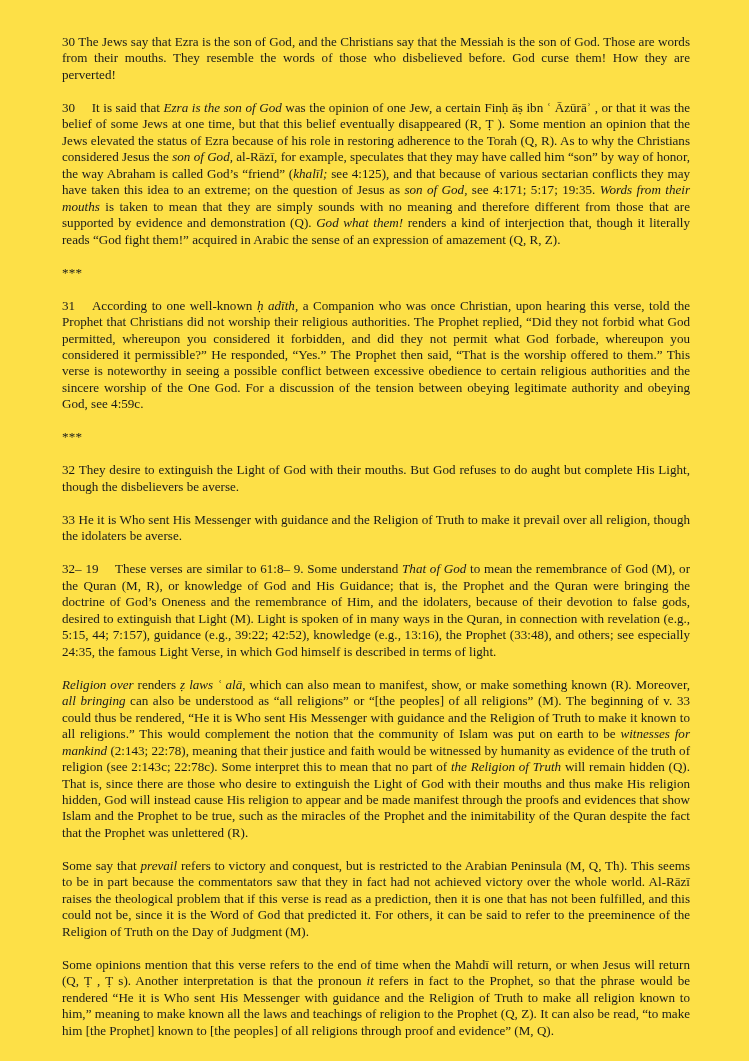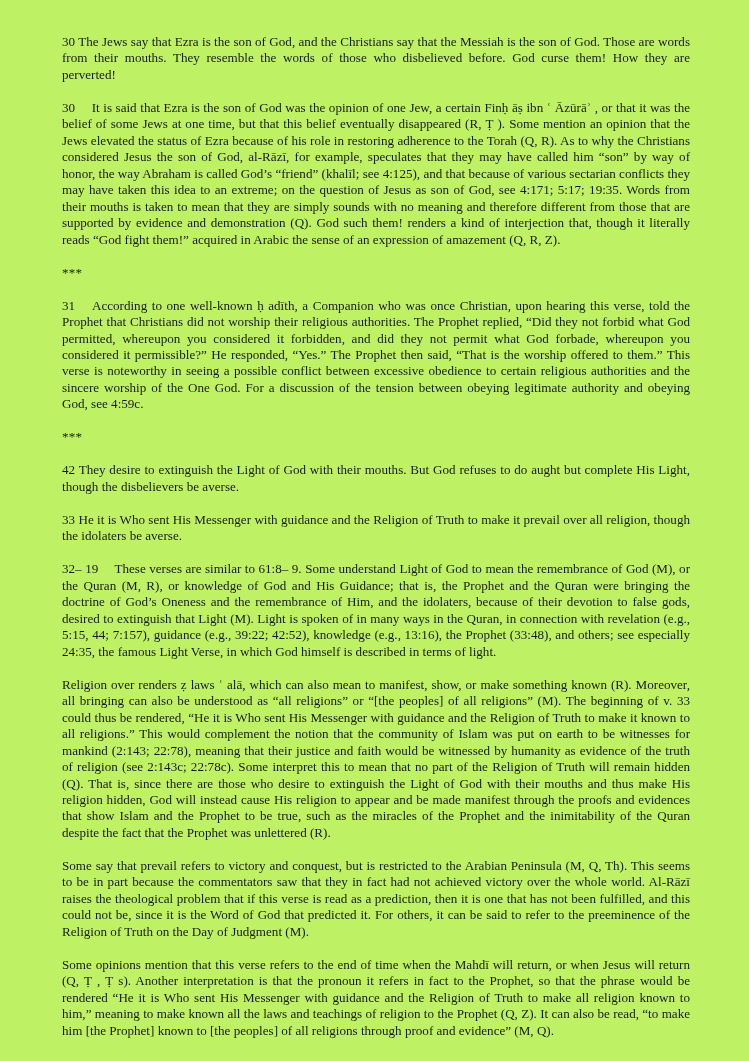--- a/index.html
+++ b/index.html
@@ -11,21 +11,21 @@
     width: 749px;
     height: 1061px;
     font-family: "Liberation Serif", "DejaVu Serif", serif;
     color: #000000;
     overflow: hidden;
   }
   #page {
     position: relative;
     width: 749px;
     height: 1061px;
-    background: #bef264;
+    background: #fde047;
   }
   #content {
     position: absolute;
     left: 62px;
     top: 34px;
     width: 628px;
   }
   .para {
     margin: 0 0 0 0;
     font-size: 13.1px;
@@ -44,20 +44,21 @@
   .commentary {
     margin-bottom: 16.6px;
   }
   .commentary .vnum {
     margin-right: 13px;
   }
   .vnum {
     font-style: normal;
   }
   .it {
+    font-style: italic;
   }
   .sep {
     font-size: 13.1px;
     line-height: 16.45px;
     letter-spacing: 0.2px;
     margin: 0 0 16.6px 0;
     color: #1a1a1a;
   }
   .blk-gap {
     margin-bottom: 16.6px;
@@ -82,21 +83,21 @@
       was the opinion of one Jew, a certain Finḥ āṣ ibn ʿ Āzūrāʾ , or that it was the belief of some Jews at one
       time, but that this belief eventually disappeared (R, Ṭ ). Some mention an opinion that the Jews elevated the
       status of Ezra because of his role in restoring adherence to the Torah (Q, R). As to why the Christians
       considered Jesus the <span class="it">son of God,</span>
       al-Rāzī, for example, speculates that they may have called him “son” by way of honor, the way
       Abraham is called God’s “friend” (<span class="it">khalīl;</span>
       see 4:125), and that because of various sectarian conflicts they may have taken this idea to an extreme;
       on the question of Jesus as <span class="it">son of God,</span>
       see 4:171; 5:17; 19:35. <span class="it">Words from their mouths</span>
       is taken to mean that they are simply sounds with no meaning and therefore different from those that are
-      supported by evidence and demonstration (Q). <span class="it">God such them!</span>
+      supported by evidence and demonstration (Q). <span class="it">God what them!</span>
       renders a kind of interjection that, though it literally reads “God fight them!” acquired in
       Arabic the sense of an expression of amazement (Q, R, Z).
     </p>
 
     <p class="sep">***</p>
 
 
     <p class="para commentary">
       <span class="vnum">31</span>
       According to one well-known <span class="it">ḥ adīth,</span>
@@ -105,35 +106,35 @@
       whereupon you considered it forbidden, and did they not permit what God forbade, whereupon you considered
       it permissible?” He responded, “Yes.” The Prophet then said, “That is the worship
       offered to them.” This verse is noteworthy in seeing a possible conflict between excessive obedience
       to certain religious authorities and the sincere worship of the One God. For a discussion of the tension
       between obeying legitimate authority and obeying God, see 4:59c.
     </p>
 
     <p class="sep">***</p>
 
     <p class="para verse">
-      <span>42</span>
+      <span>32</span>
       They desire to extinguish the Light of God with their mouths. But God refuses to do aught but complete His
       Light, though the disbelievers be averse.
     </p>
 
     <p class="para verse">
       <span>33</span>
       He it is Who sent His Messenger with guidance and the Religion of Truth to make it prevail over all
       religion, though the idolaters be averse.
     </p>
 
     <p class="para commentary">
       <span class="vnum">32– 19</span>
       These verses are similar to 61:8– 9. Some understand
-      <span class="it">Light of God</span>
+      <span class="it">That of God</span>
       to mean the remembrance of God (M), or the Quran (M, R), or knowledge of God and His Guidance; that is,
       the Prophet and the Quran were bringing the doctrine of God’s Oneness and the remembrance of Him, and
       the idolaters, because of their devotion to false gods, desired to extinguish that Light (M). Light is
       spoken of in many ways in the Quran, in connection with revelation (e.g., 5:15, 44; 7:157), guidance (e.g.,
       39:22; 42:52), knowledge (e.g., 13:16), the Prophet (33:48), and others; see especially 24:35, the famous
       Light Verse, in which God himself is described in terms of light.
     </p>
 
     <p class="para blk-gap">
       <span class="it">Religion over</span>

